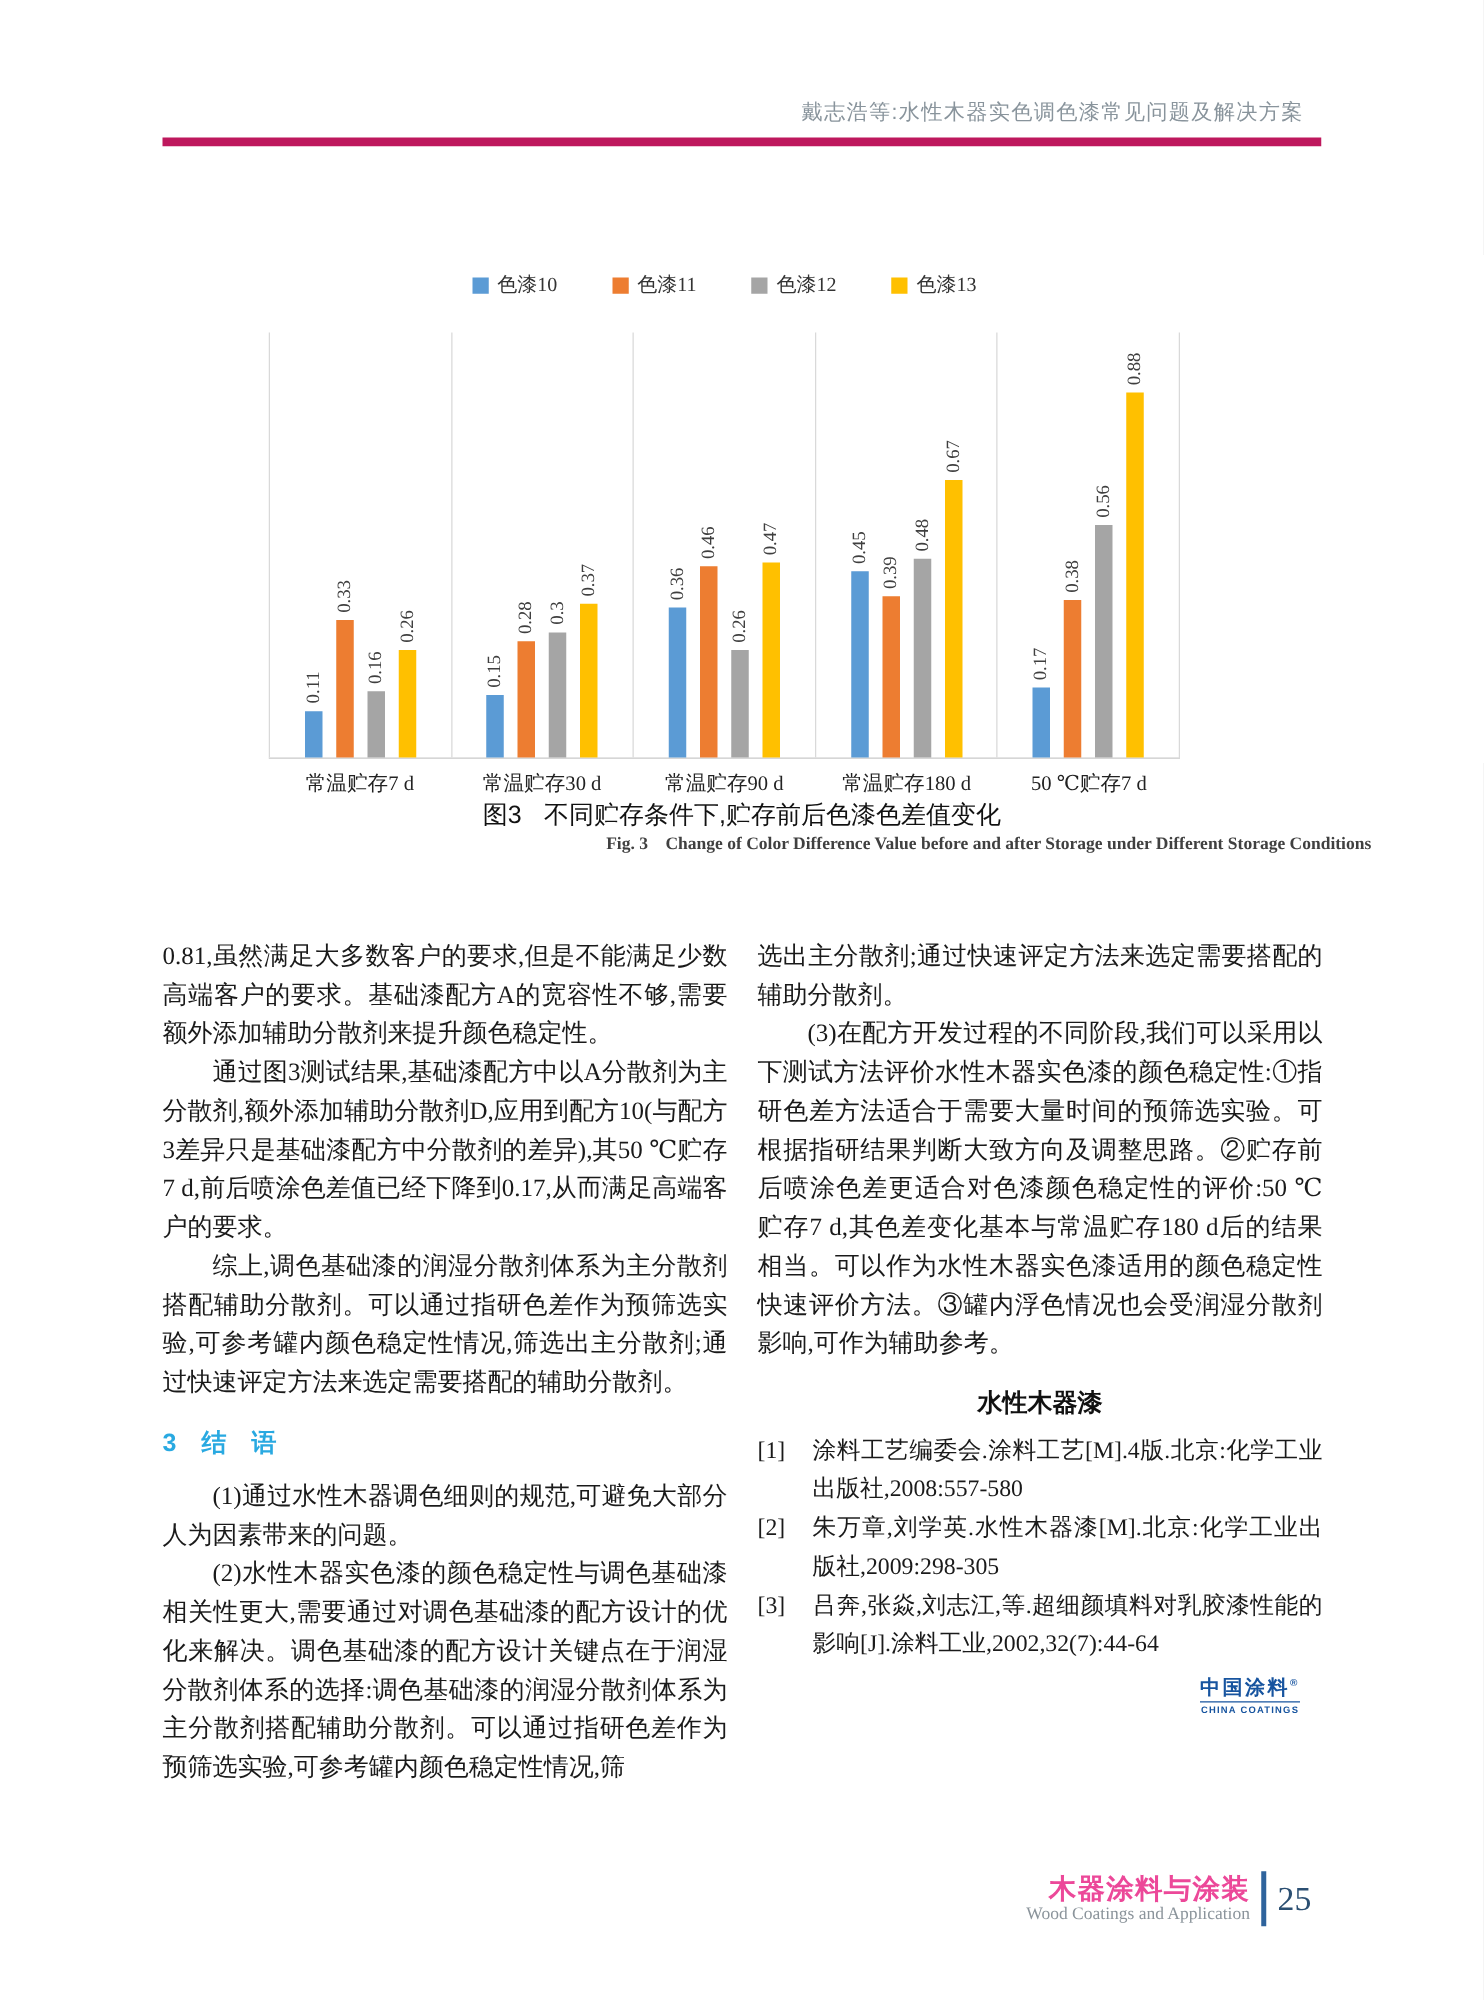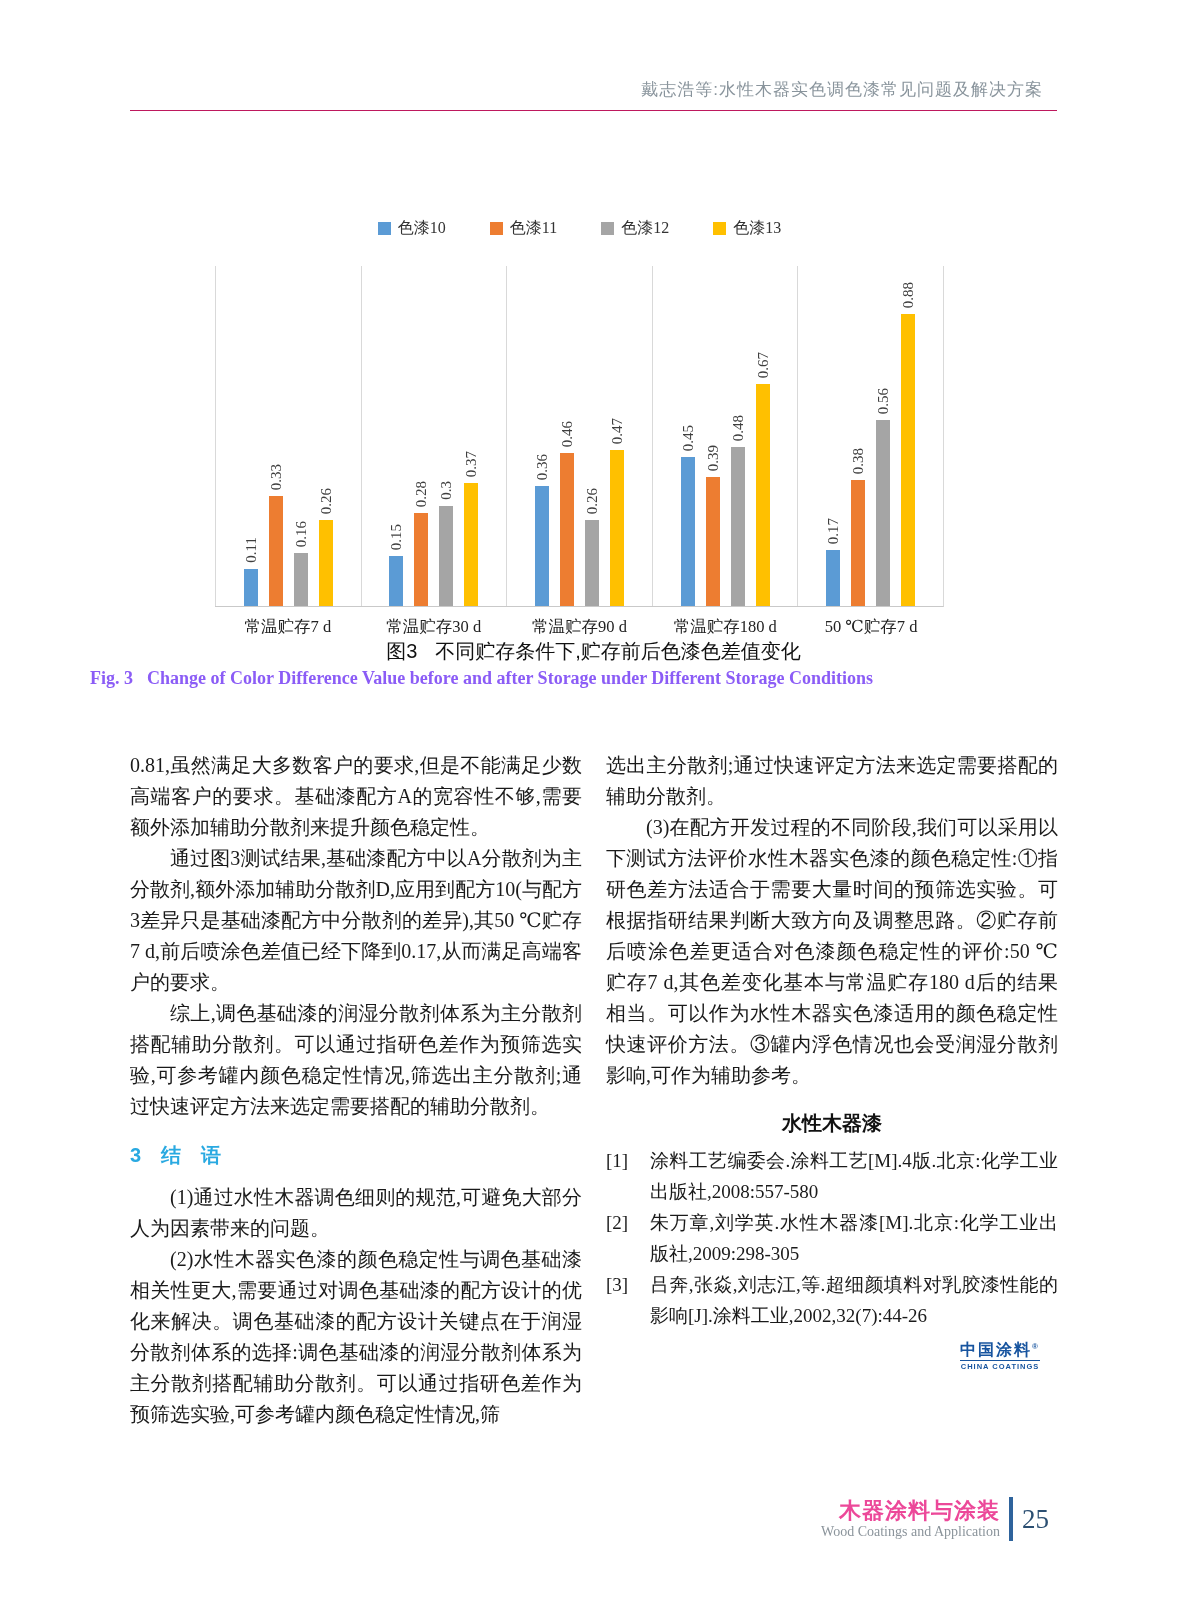--- a/index.html
+++ b/index.html
@@ -5,21 +5,21 @@
   html,body{margin:0;padding:0;background:#e8e8e8;}
   .page{
     position:relative;width:1187px;height:1600px;background:#ffffff;
     margin:0 auto;overflow:hidden;
     font-family:"Liberation Serif","DejaVu Serif",serif;color:#1a1a1a;
   }
   
   .running-header{
     position:absolute;left:130px;right:130px;top:78px;
     text-align:right;padding-bottom:9px;padding-right:14px;
-    border-bottom:1px solid #be185d;
+    border-bottom:7px solid #be185d;
     font-family:"Liberation Sans","DejaVu Sans",sans-serif;
     font-size:17px;color:#89949c;letter-spacing:1px;
   }
   
   .chart-block{position:absolute;left:215px;top:218px;width:729px;}
   .chart-legend{
     display:flex;justify-content:center;gap:44px;height:20px;
     margin-bottom:28px;font-size:16px;color:#333;
   }
   .legend-item{display:flex;align-items:center;gap:7px;}
@@ -41,22 +41,22 @@
   .chart-cats{display:flex;margin-top:9px;}
   .cat-label{flex:1;text-align:center;font-size:16.5px;color:#222;}
   
   .caption-zh{
     position:absolute;left:130px;right:130px;top:638px;text-align:center;
     font-family:"Liberation Sans","DejaVu Sans",sans-serif;
     font-weight:normal;font-size:20px;color:#111;
   }
   .caption-zh .cap-label{margin-right:18px;}
   .caption-en{
-    position:absolute;left:90px;right:90px;top:668px;text-align:left;
-    font-weight:bold;font-size:18px;color:#8b5cf6;
+    position:absolute;left:90px;right:90px;top:668px;text-align:right;
+    font-weight:bold;font-size:14px;color:#404040;
   }
   .caption-en .cap-label{margin-right:14px;}
   
   .col{position:absolute;top:750px;width:452px;font-size:20px;line-height:31px;text-align:justify;}
   .col-left{left:130px;}
   .col-right{left:606px;}
   .body-p{margin:0;}
   .body-p.indent{text-indent:2em;}
   .section-heading{
     margin:16px 0 10px 0;
@@ -234,21 +234,21 @@
         <p class="ref">
           <span class="ref-num">[1]</span>
           <span class="ref-text">涂料工艺编委会.涂料工艺[M].4版.北京:化学工业出版社,2008:557-580</span>
         </p>
         <p class="ref">
           <span class="ref-num">[2]</span>
           <span class="ref-text">朱万章,刘学英.水性木器漆[M].北京:化学工业出版社,2009:298-305</span>
         </p>
         <p class="ref">
           <span class="ref-num">[3]</span>
-          <span class="ref-text">吕奔,张焱,刘志江,等.超细颜填料对乳胶漆性能的影响[J].涂料工业,2002,32(7):44-26</span>
+          <span class="ref-text">吕奔,张焱,刘志江,等.超细颜填料对乳胶漆性能的影响[J].涂料工业,2002,32(7):44-64</span>
         </p>
       </div>
   </div>
 
   <div class="brand-logo">
     <div class="brand-zh"><span>中国涂料</span><span class="brand-mark">®</span></div>
     <div class="brand-en">CHINA COATINGS</div>
   </div>
 
   <div class="page-footer">

